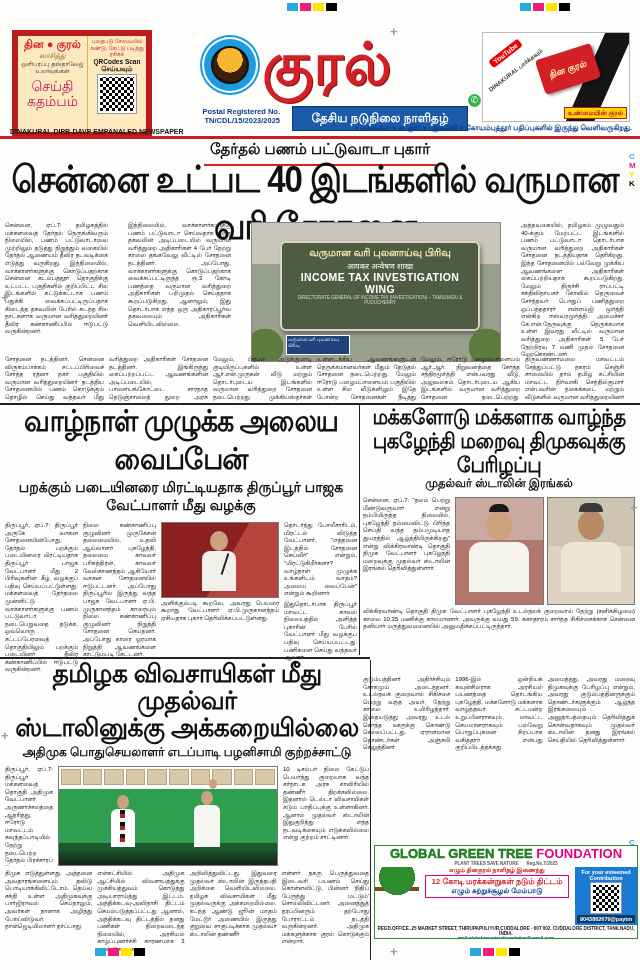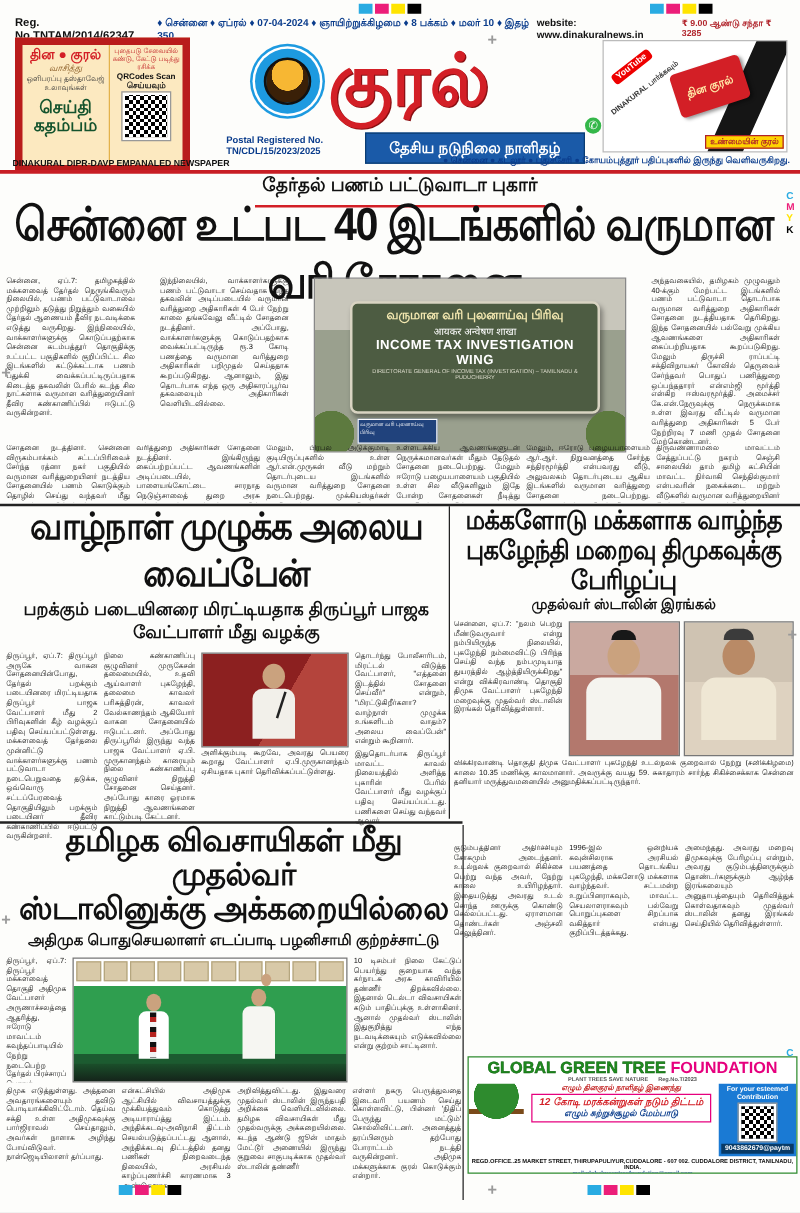--- a/index.html
+++ b/index.html
@@ -19,37 +19,37 @@
   .regno{color:#111;font-size:9px;}
   .dateline{color:#0a3c8c;font-size:8px;}
   .website{color:#111;font-size:8px;}
   .price{color:#b0232a;font-size:7px;}
   .promo-box{position:absolute;top:30px;left:12px;width:128px;height:96px;background:#fce9c0;
              border:6px solid #b91c1c;display:flex;}
   .promo-left{flex:1.2;padding:2px;text-align:center;border-right:1px solid #e3b24c;}
   .promo-brand{color:#d31f26;font-weight:bold;font-size:11px;}
   .promo-script{color:#7b4a12;font-size:7px;font-style:italic;}
   .promo-small{color:#333;font-size:6px;}
-  .promo-big{color:#14532d;font-weight:bold;font-size:14px;line-height:15px;margin-top:4px;}
+  .promo-big{color:#be185d;font-weight:normal;font-size:14px;line-height:15px;margin-top:4px;}
   .promo-right{flex:1;padding:2px;text-align:center;}
   .promo-qrtext{color:#c02025;font-size:5.5px;line-height:6.5px;}
   .promo-qrlabel{color:#111;font-weight:bold;font-size:6.5px;}
   .qr{width:34px;height:34px;margin:2px auto 0;background:
       repeating-linear-gradient(0deg,#000 0 3px,#fff 3px 6px),
       repeating-linear-gradient(90deg,#000 0 3px,#fff 3px 6px);
       background-blend-mode:difference;border:2px solid #fff;outline:1px solid #999;}
   .empaneled{position:absolute;top:128px;left:10px;font-size:7px;font-weight:bold;}
   .masthead{position:absolute;top:36px;left:148px;width:300px;display:flex;align-items:center;justify-content:center;gap:6px;}
   .masthead .word{color:#d31f26;font-weight:bold;font-size:58px;line-height:58px;
                   font-family:"Liberation Serif","DejaVu Serif",serif;text-shadow:1px 1px 0 #8a0f12;}
   .logo-sun{width:52px;height:52px;border-radius:50%;background:#1d9ae0;position:relative;flex:0 0 auto;
             box-shadow:0 0 0 2px #fff,0 0 0 4px #1d9ae0;}
   .logo-core{position:absolute;inset:7px;border-radius:50%;background:radial-gradient(circle at 50% 35%,#f7b733 0 45%,#3a2008 46% 100%);
              border:2px solid #111;}
-  .postal{position:absolute;top:108px;left:181px;width:110px;color:#0a3c8c;font-size:7.5px;font-weight:bold;line-height:8.5px;text-align:left;}
+  .postal{position:absolute;top:108px;left:170px;width:110px;color:#0a3c8c;font-size:7.5px;font-weight:bold;line-height:8.5px;text-align:right;}
   .tagline-box{position:absolute;top:106px;left:292px;width:170px;background:#1a5aa8;color:#fff;
                font-weight:bold;font-size:12px;text-align:center;padding:4px 2px;border:1px solid #0a3c72;}
   .phone-row{position:absolute;top:94px;left:468px;display:flex;align-items:center;gap:4px;font-weight:bold;color:#0a3c8c;font-size:11px;}
   .wa-icon{width:13px;height:13px;border-radius:50%;background:#34b749;color:#fff;font-size:9px;line-height:13px;text-align:center;}
   .yt-box{position:absolute;top:32px;left:482px;width:146px;height:88px;background:#fff;border:1px solid #bbb;overflow:hidden;}
   .yt-badge{position:absolute;top:16px;left:4px;transform:rotate(-38deg);background:#e00;color:#fff;
             font-size:7px;font-weight:bold;padding:1px 4px;border-radius:3px;}
   .yt-channel{position:absolute;top:34px;left:-2px;transform:rotate(-38deg);color:#333;font-size:6px;font-weight:bold;width:70px;text-align:center;}
   .mic-strap{position:absolute;top:-12px;right:18px;width:26px;height:120px;background:#151515;transform:rotate(24deg);border-radius:12px;}
   .mic-head{position:absolute;top:18px;left:56px;width:58px;height:36px;background:#d31f26;transform:rotate(-18deg);
@@ -109,21 +109,21 @@
   .s4-bottom{display:flex;gap:5px;margin-top:4px;height:126px;}
   
   .ad{position:absolute;top:845px;left:374px;width:262px;height:92px;border:1.5px solid #2e8b2e;background:#fff;overflow:hidden;}
   .ad-title{text-align:center;font-weight:bold;font-size:13px;line-height:14px;margin-top:1px;}
   .ad-title .g{color:#1f8c1f;-webkit-text-stroke:.4px #0a5c0a;}
   .ad-title .f{color:#e6007e;}
   .ad-sub{display:flex;justify-content:center;gap:8px;font-size:4.5px;color:#555;font-weight:bold;}
   .ad-mid{display:flex;margin-top:1px;}
   .ad-tree{flex:0 0 44px;height:34px;background:radial-gradient(circle at 50% 30%,#2e8b2e 0 55%,transparent 56%),
            linear-gradient(180deg,transparent 0 60%,#7a4a1a 60% 72%,transparent 72%);}
-  .ad-midtxt{flex:1;text-align:center;font-style:italic;}
+  .ad-midtxt{flex:1;text-align:center;}
   .ad-tagline{color:#c01a1a;font-size:6px;font-weight:bold;}
   .ad-scheme{border:1px solid #e6007e;margin:1px 6px;padding:1px;}
   .ad-scheme .l1{color:#d31f26;font-weight:bold;font-size:8px;}
   .ad-scheme .l2{color:#0a3c8c;font-weight:bold;font-size:7px;}
   .ad-contrib{flex:0 0 58px;background:#1a7ad4;color:#fff;text-align:center;font-size:5.5px;font-weight:bold;padding:2px;}
   .ad-contrib .qr{width:26px;height:26px;margin:2px auto;}
   .ad-paytm{background:#083a66;font-size:5.5px;padding:1px 0;}
   .ad-addr{font-size:4.6px;line-height:5.2px;text-align:center;font-weight:bold;margin-top:1px;}
   .ad-addr .mail{color:#0a3c8c;}
 </style>
@@ -139,26 +139,20 @@
       <span class="k"></span>
     </div>
   <div class="cmyk" style="top:3px;left:520px;">
       <span class="c"></span>
       <span class="m"></span>
       <span class="y"></span>
       <span class="k"></span>
     </div>
   <div class="cross" style="top:24px;left:390px;">+</div>
 
-  <div class="hdr-row1">
-    <span class="regno">Reg. No.TNTAM/2014/62347</span>
-    <span class="dateline">♦ சென்னை ♦ ஏப்ரல் ♦ 07-04-2024 ♦ ஞாயிற்றுக்கிழமை ♦ 8 பக்கம் ♦ மலர் 10 ♦ இதழ் 350</span>
-    <span class="website">website: www.dinakuralnews.in</span>
-    <span class="price">₹ 9.00 ஆண்டு சந்தா ₹ 3285</span>
-  </div>
 
   <div class="promo-box">
     <div class="promo-left">
       <div class="promo-brand">தின ● குரல்</div>
       <div class="promo-script">வாசித்து</div>
       <div class="promo-small">ஒளிபரப்பு தஸ்தாவேஜ்</div>
       <div class="promo-small">உலாவுங்கள்</div>
       <div class="promo-big">செய்தி கதம்பம்</div>
     </div>
     <div class="promo-right">

